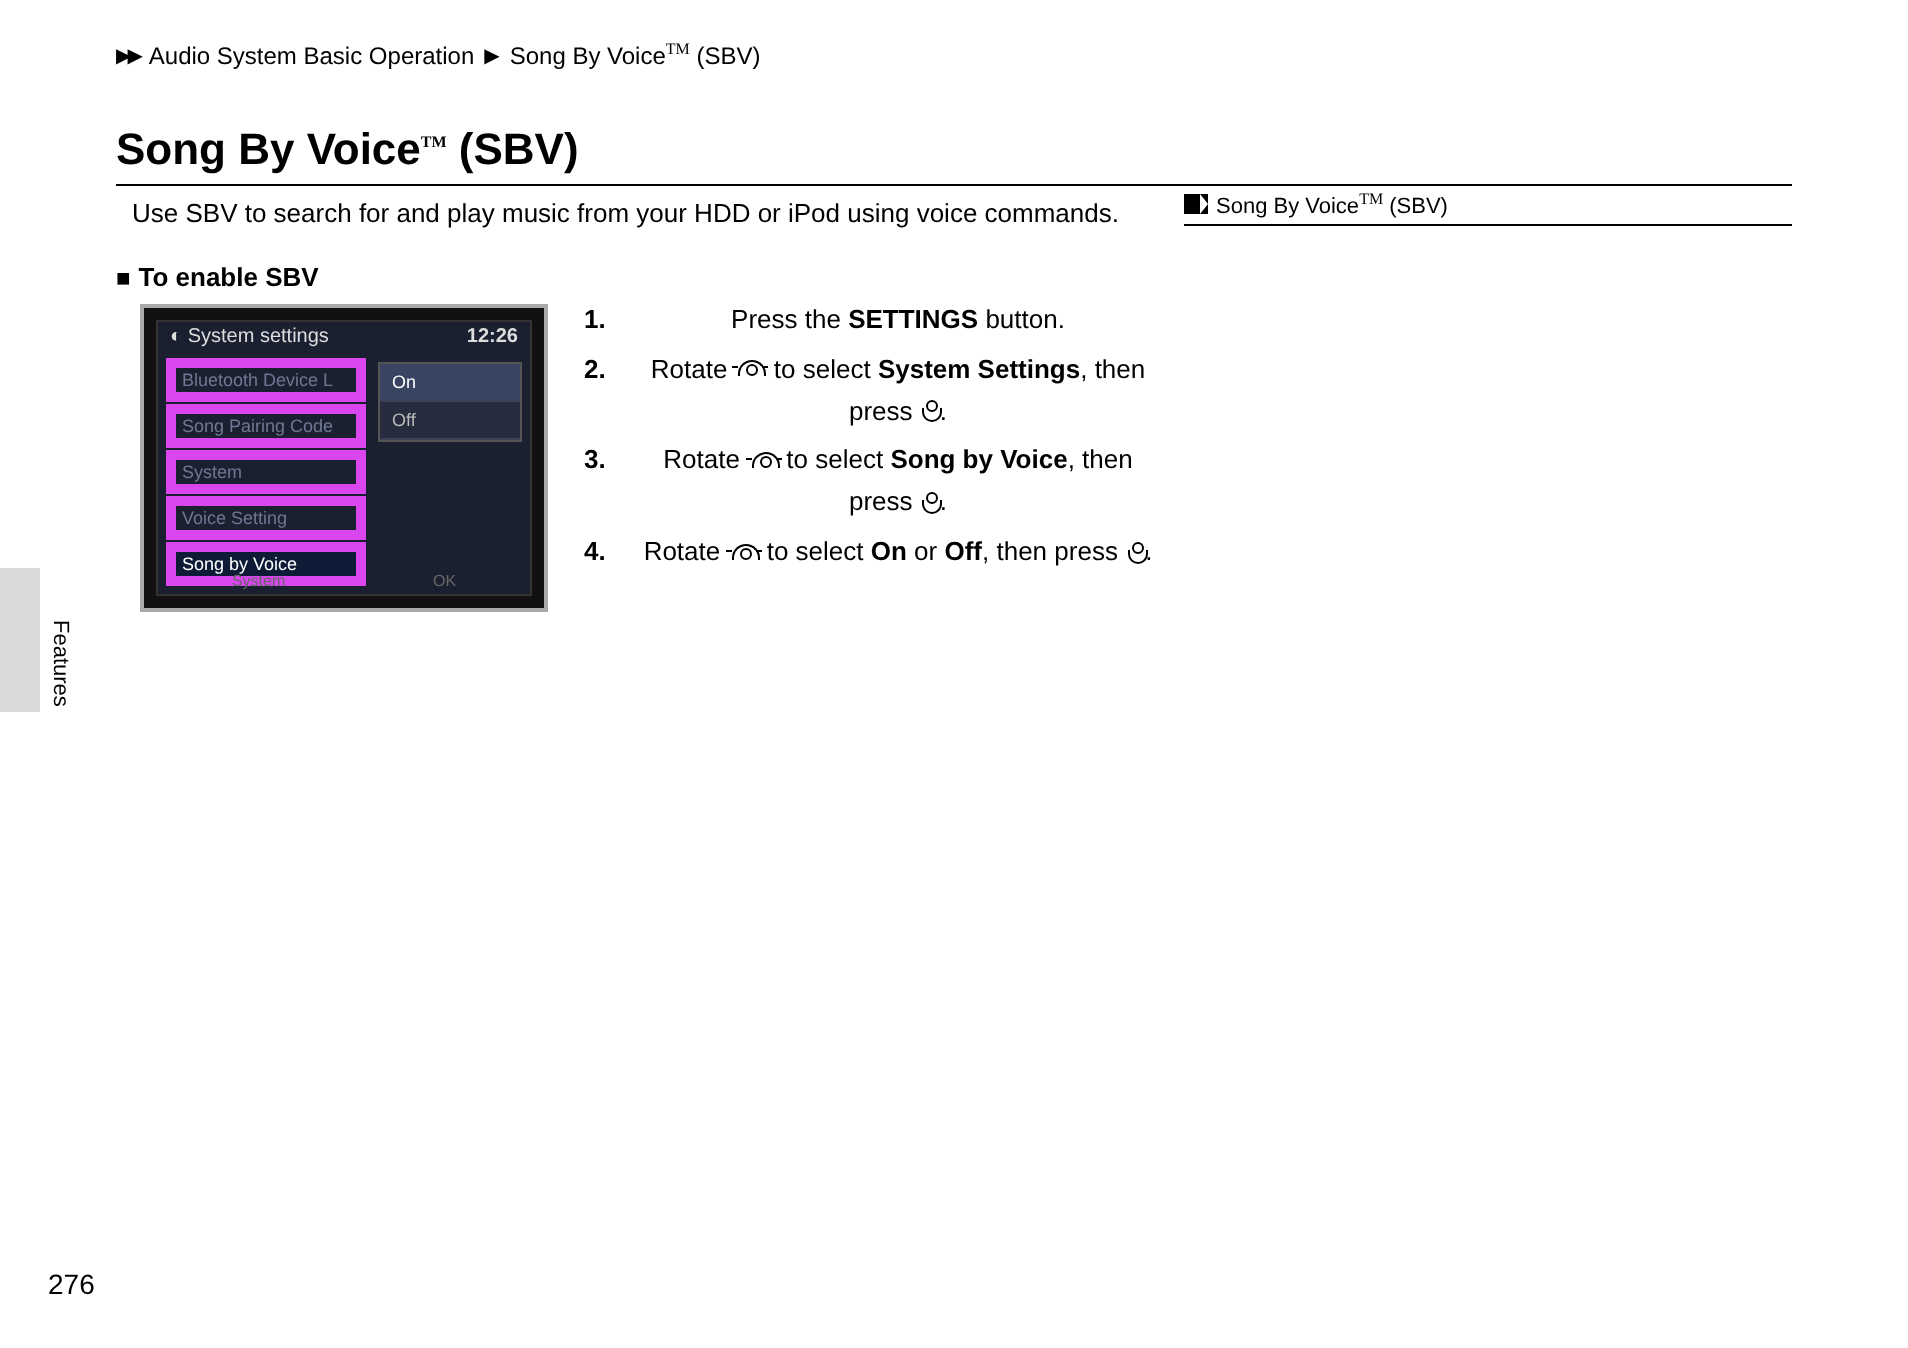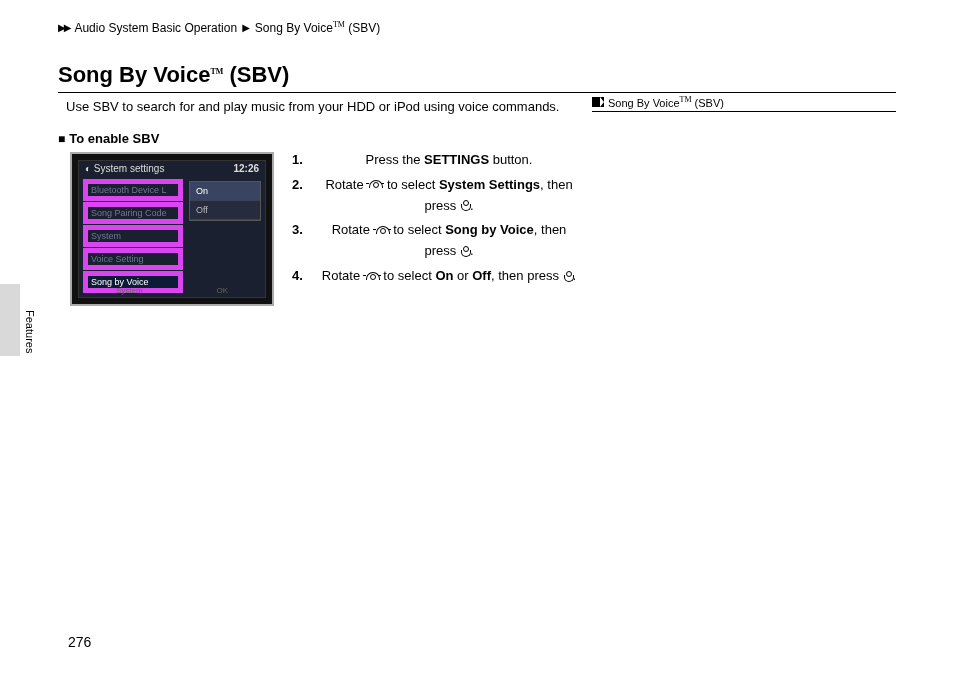--- a/index.html
+++ b/index.html
@@ -36,21 +36,21 @@
   .push::before{content:"";position:absolute;top:4px;left:1px;width:8px;height:6px;border:1px solid #000;border-top:none;border-radius:0 0 5px 5px;}
   .push::after{content:"";position:absolute;top:0;left:3px;width:4px;height:4px;border:1px solid #000;border-radius:50%;}
   .sidecol{position:absolute;top:95px;left:592px;width:304px;}
   .sidehead{border-bottom:1px solid #000;padding-bottom:2px;font-size:11px;display:flex;align-items:center;gap:4px;}
   .sideicon{display:inline-block;width:12px;height:10px;background:#000;position:relative;}
   .sideicon::after{content:"";position:absolute;right:0;top:0;border-left:4px solid #fff;border-top:5px solid transparent;border-bottom:5px solid transparent;}
   .sidebody{font-size:11px;padding:6px 0 0 12px;line-height:1.5;}
   .sidebody ul{margin:2px 0 0 0;padding-left:14px;}
   .tab{position:absolute;top:284px;left:0;width:20px;height:72px;background:#d9d9d9;}
   .tablabel{position:absolute;top:310px;left:24px;font-size:11px;writing-mode:vertical-rl;}
-  .pagenum{position:absolute;bottom:24px;left:24px;font-size:14px;margin-left:44px;}
+  .pagenum{position:absolute;bottom:24px;left:24px;font-size:14px;}
   b{font-weight:700;}
 </style>
 </head>
 <body>
 
 <div class="page">
 
   <div class="breadcrumb">
     <span class="bc-arrow">▶▶</span>
     <span>Audio System Basic Operation</span>

